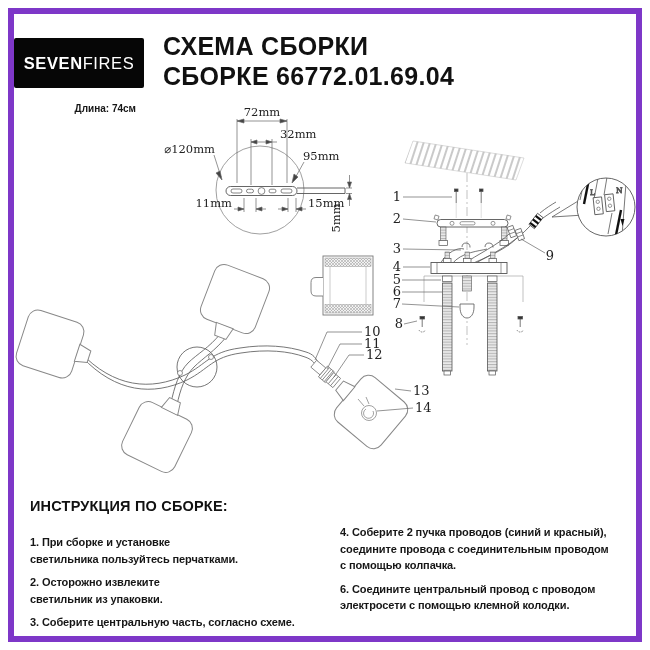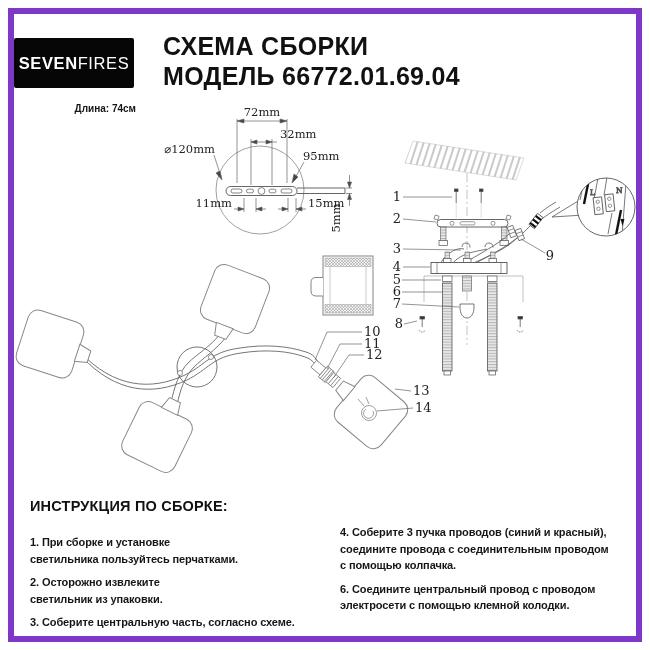--- a/index.html
+++ b/index.html
@@ -1,18 +1,18 @@
 <!DOCTYPE html>
 <html style="--accent: #7e37c8;"><head>
 <meta charset="utf-8">
 <style>
   html,body{margin:0;padding:0;background:#fff;}
   body{width:650px;height:650px;position:relative;font-family:"Liberation Sans",sans-serif;color:#121212;overflow:hidden;}
   .frame{position:absolute;inset:8px;border:6px solid var(--accent,#7e37c8);pointer-events:none;}
-  .logo{position:absolute;left:14px;top:38px;width:120px;height:50px;background:#060606;color:#fff;
+  .logo{position:absolute;left:14px;top:38px;width:130px;height:50px;background:#060606;color:#fff;
         display:flex;align-items:center;justify-content:center;font-size:16.5px;letter-spacing:.6px;border-radius:2px;}
   .logo b{font-weight:700;}
   .logo span.light{font-weight:400;}
   .title{position:absolute;left:163px;top:31px;font-weight:700;font-size:25px;line-height:30px;letter-spacing:.3px;color:#111;}
   .specs{position:absolute;left:20px;top:99px;width:116px;text-align:right;font-size:10px;line-height:19.5px;font-weight:700;color:#161616;}
   svg.diagram{position:absolute;left:0;top:0;}
   .instructions{position:absolute;left:30px;top:482px;right:22px;}
   .instructions h3{margin:16px 0 10px 0;font-size:14.5px;font-weight:700;letter-spacing:.2px;color:#111;}
   .cols{display:flex;gap:14px;align-items:flex-start;}
   .col-l{width:296px;padding-top:10px;}
@@ -25,21 +25,21 @@
 
 <div class="frame"></div>
 
 <div class="logo" style="background: rgb(6, 6, 6);">
     <b>SEVEN</b>
     <span class="light">FIRES</span>
   </div>
 
 <div class="title">
   <div>СХЕМА СБОРКИ</div>
-  <div>МОДЕЛЬ 66772.01.69.04</div>
+  <div>СБОРКЕ 66772.01.69.04</div>
 </div>
 
 <div class="specs">
   <div>Длина: 74см</div>
 </div>
 
 <svg class="diagram" width="650" height="650" viewBox="0 0 650 650">
   <defs>
     <pattern id="hatch" width="6" height="12" patternUnits="userSpaceOnUse" patternTransform="rotate(18)">
       <line x1="3" y1="0" x2="3" y2="12" stroke="#777" stroke-width="0.8"></line>
@@ -307,20 +307,20 @@
   <h3>ИНСТРУКЦИЯ ПО СБОРКЕ:</h3>
   <div class="cols">
     <div class="col-l">
       <p class="step">1. При сборке и установке
 светильника пользуйтесь перчатками.</p>
       <p class="step">2. Осторожно извлеките
 светильник из упаковки.</p>
       <p class="step">3. Соберите центральную часть, согласно схеме.</p>
     </div>
     <div class="col-r">
-      <p class="step">4. Соберите 3 пучка проводов (синий и красный),
+      <p class="step">4. Соберите 2 пучка проводов (синий и красный),
 соедините провода с соединительным проводом
 с помощью колпачка.</p>
       <p class="step">6. Соедините центральный провод с проводом
 электросети с помощью клемной колодки.</p>
     </div>
   </div>
 </div>
 
 </body></html>

